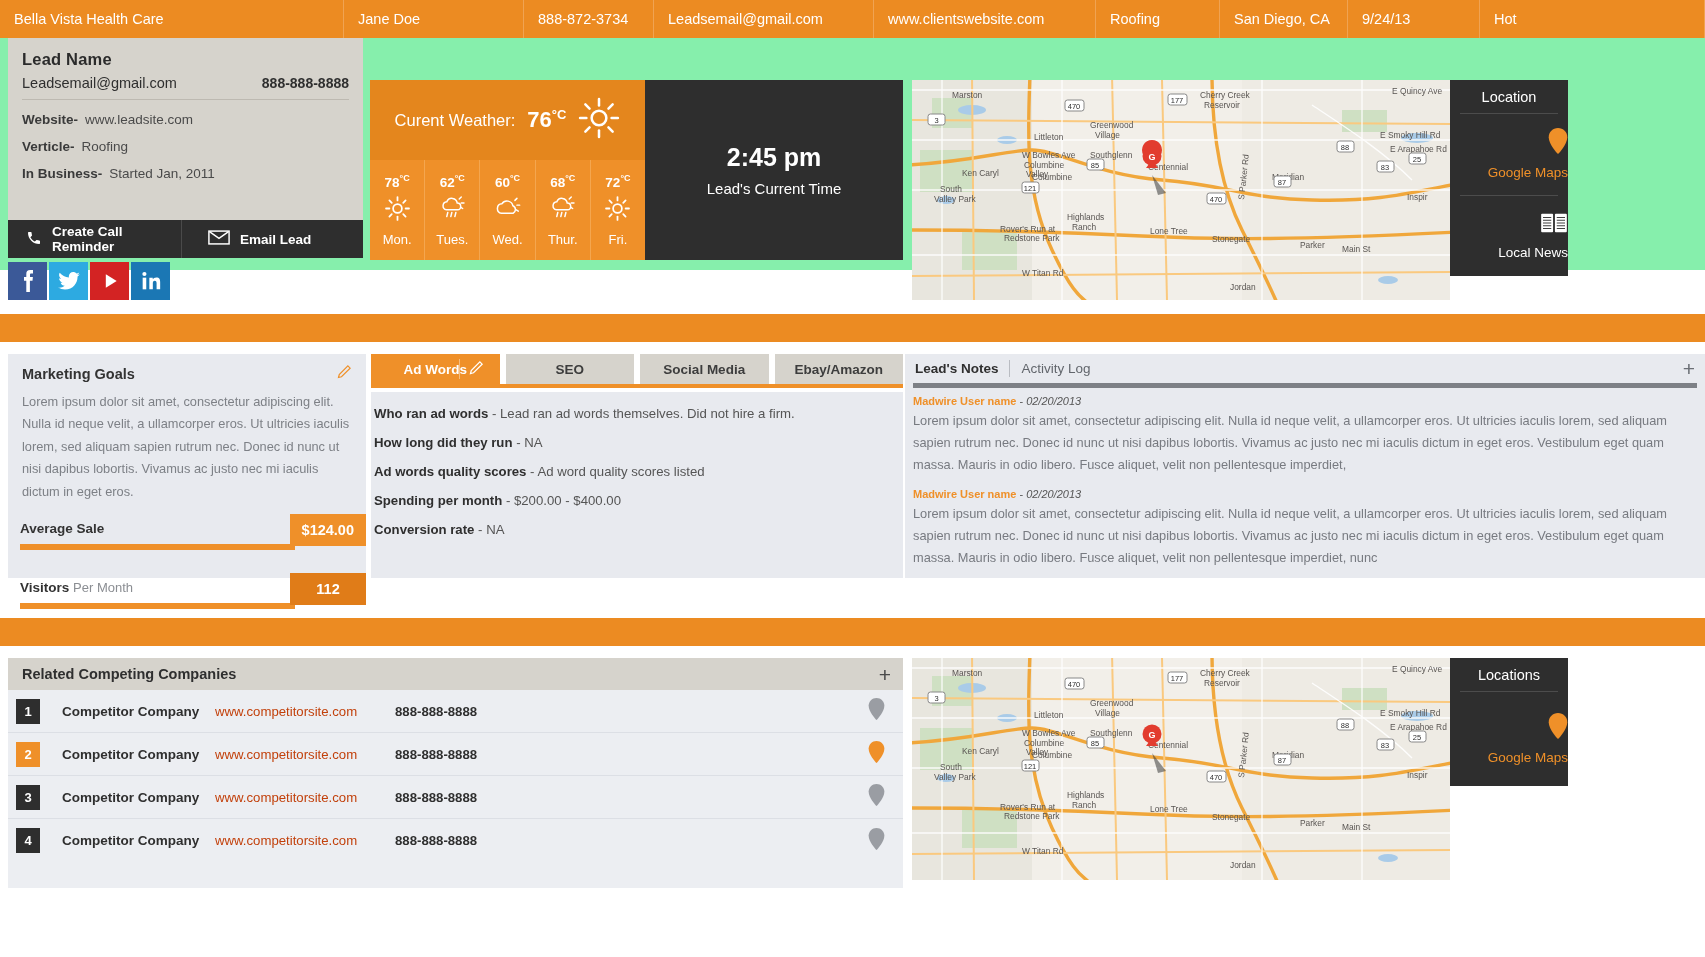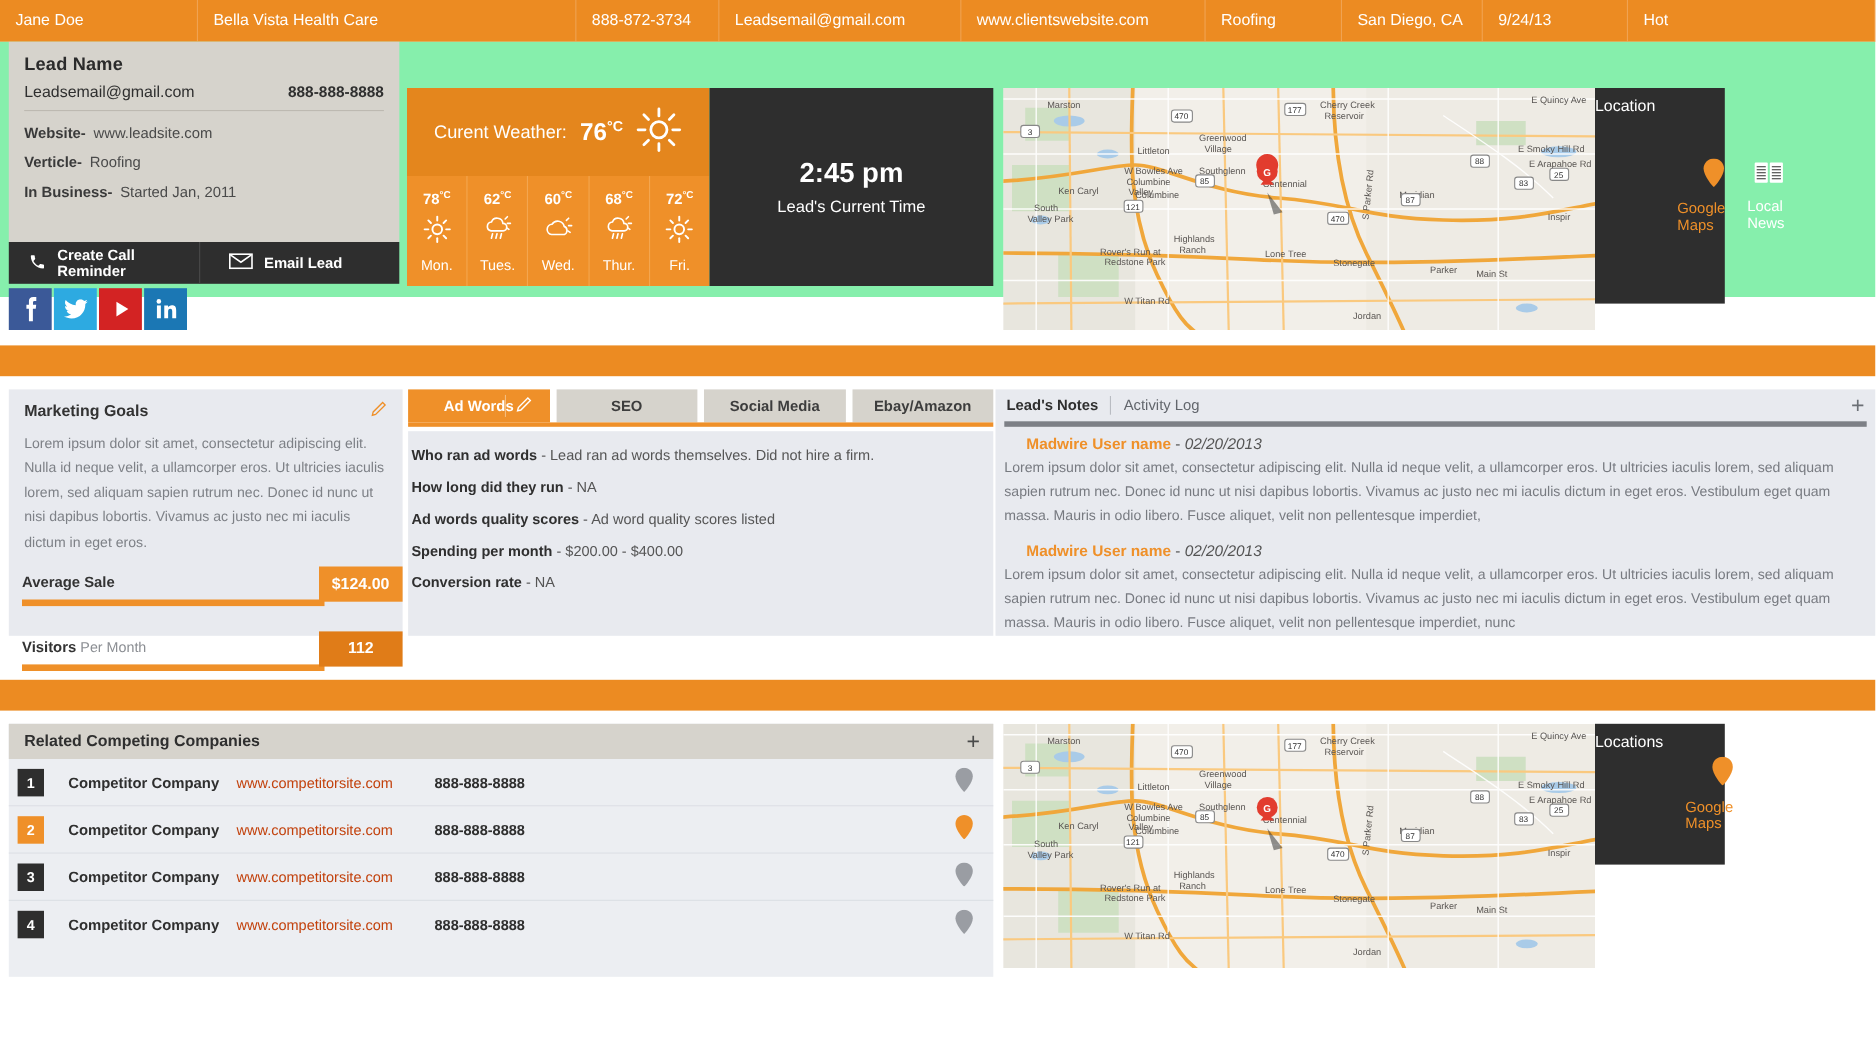--- a/index.html
+++ b/index.html
@@ -99,21 +99,21 @@
     background:#2e2e2e; color:#fff;
     display:flex; flex-direction:column; align-items:center; justify-content:center; gap:8px;
   }
   .clock .time { font-size:25px; font-weight:bold; }
   .clock .lbl { font-size:15px; }
 
   
   .map1 { position:absolute; left:912px; top:42px; width:538px; height:220px; overflow:hidden; }
   .sidepanel {
     position:absolute; background:#2e2e2e; color:#fff;
-    display:flex; flex-direction:row;
+    display:flex; flex-direction:column;
   }
   .sp1 { left:1450px; top:42px; width:118px; height:196px; }
   .sp-title { height:33px; display:flex; align-items:center; justify-content:center; font-size:14.5px; }
   .sp-sep { height:1px; background:#4c4c4c; margin:0 10px; }
   .sp-item {
     flex:1; display:flex; flex-direction:column; align-items:flex-end; justify-content:center; gap:7px;
     cursor:pointer;
   }
   .sp-item .lbl { font-size:13.5px; color:#ef9029; }
   .sp-item .lbl.white { color:#ffffff; }
@@ -154,21 +154,21 @@
 
   
   .notes { position:absolute; left:905px; top:354px; width:800px; height:224px; background:#e8eaef; }
   .notes-head { display:flex; align-items:center; height:29px; padding: 0 8px 0 8px; }
   .notes-tab { font-size:13.5px; font-weight:bold; color:#2f2f2f; padding: 0 10px 0 2px; cursor:pointer;}
   .notes-vsep { width:1px; height:17px; background:#b9bcc2; }
   .notes-tab2 { font-size:13.5px; color:#62666c; padding-left:12px; cursor:pointer; }
   .notes-plus { margin-left:auto; font-size:21px; color:#6b6f75; line-height:1; cursor:pointer; padding-right:2px; }
   .notes-scroll { position:absolute; left:8px; top:29px; width:784px; height:5px; background:#7d8086; }
   .note { padding: 0 14px 0 8px; }
-  .note-head { font-size:14px; margin-top: 12px; margin-left: 20px; }
+  .note-head { font-size:11px; margin-top: 12px; }
   .note-head .who { color:#ef9029; font-weight:bold; }
   .note-head .dash { color:#555; }
   .note-head .when { color:#555; font-style: italic; }
   .note-body { font-size:12.8px; line-height:1.72; color:#777a80; margin-top:3px; }
 
   
   .comp { position:absolute; left:8px; top:658px; width:895px; height:230px; background:#eceef2; }
   .comp-head {
     height:32px; background:#d6d3cc; display:flex; align-items:center;
     padding: 0 12px 0 14px; font-size:14.5px; font-weight:bold; color:#2f2f2f;
@@ -194,22 +194,22 @@
 
   
   .mapimg { width:100%; height:100%; display:block; }
 </style>
 </head>
 <body>
 
 <div class="page">
 
   <div class="topbar">
+    <div class="cell tb0">Bella Vista Health Care</div>
     <div class="cell tb1">Jane Doe</div>
-    <div class="cell tb0">Bella Vista Health Care</div>
     <div class="cell tb2">888-872-3734</div>
     <div class="cell tb3">Leadsemail@gmail.com</div>
     <div class="cell tb4">www.clientswebsite.com</div>
     <div class="cell tb5">Roofing</div>
     <div class="cell tb6">San Diego, CA</div>
     <div class="cell tb7">9/24/13</div>
     <div class="cell tb8">Hot</div>
   </div>
 
   <div class="row1">

